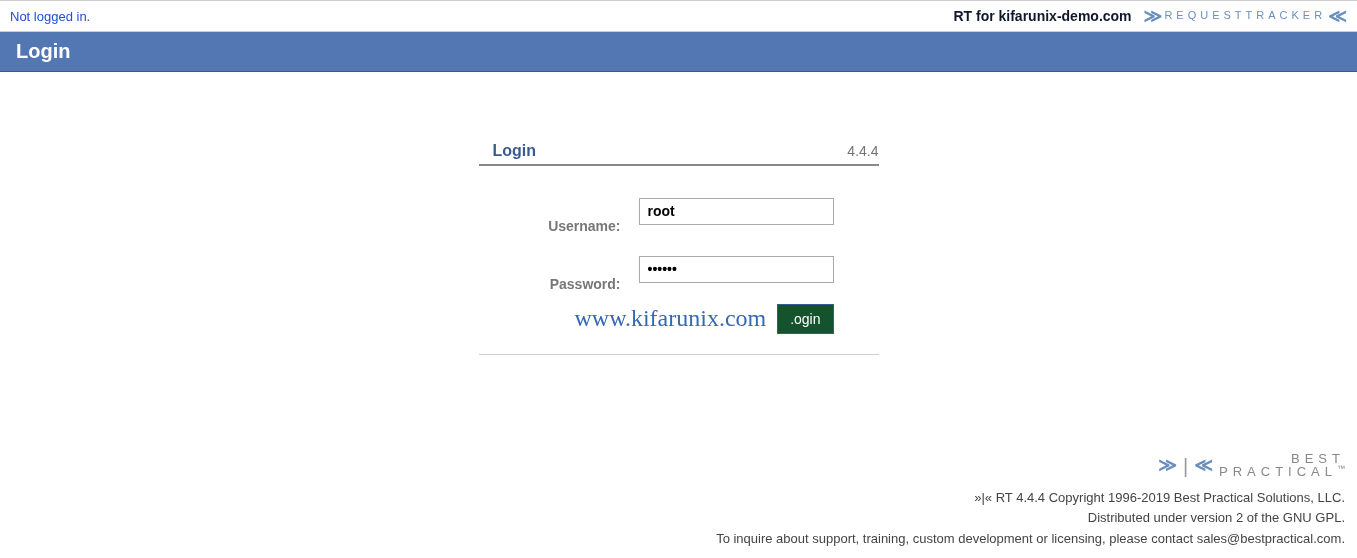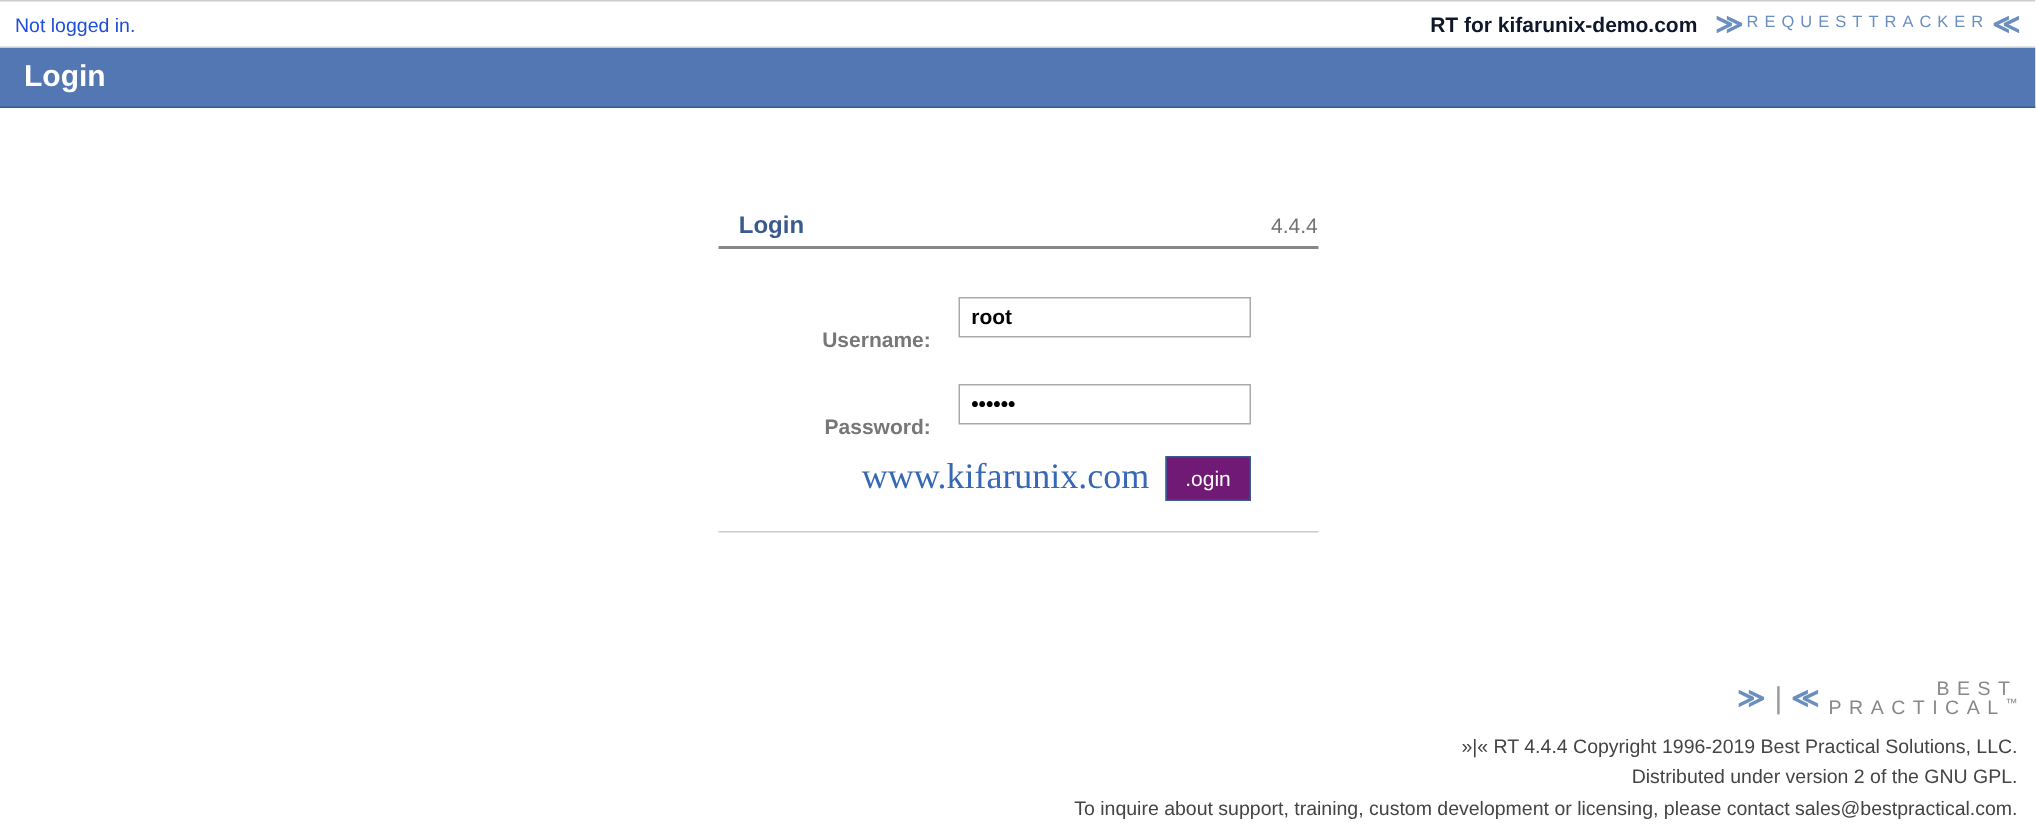--- a/index.html
+++ b/index.html
@@ -120,21 +120,21 @@
       font-size: 24px;
       font-family: Georgia, serif;
       white-space: nowrap;
       pointer-events: none;
       margin-left: 32px;
     }
     .login-btn {
       position: absolute;
       right: 45px;
       top: 0;
-      background: #701a75;
+      background: #14532d;
       color: #fff;
       border: 1px solid #3a5a8f;
       padding: 6px 12px;
       font-size: 14px;
       cursor: pointer;
     }
     .login-footer-line {
       border-top: 1px solid #ccc;
       margin-top: 18px;
       padding-top: 20px;

